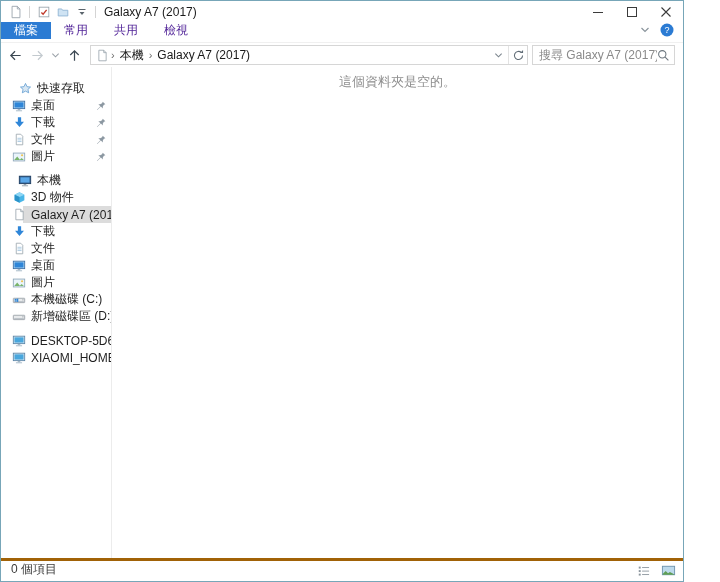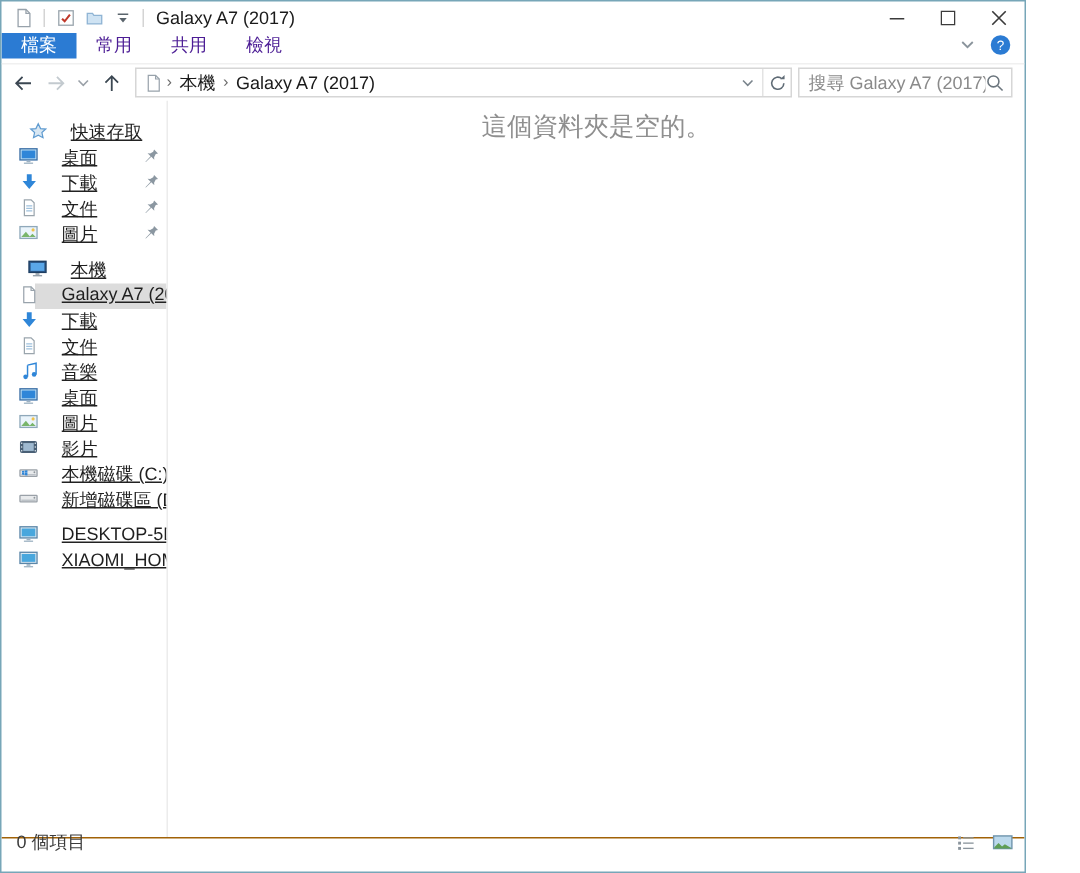--- a/index.html
+++ b/index.html
@@ -38,34 +38,34 @@
   .addr-tools { margin-left:auto; display:flex; align-items:center; height:100%; }
   .addr-tool { width:19px; height:100%; display:flex; align-items:center; justify-content:center; border:0; background:transparent; }
   .addr-tool.refresh { border-left:1px solid #e3e3e3; }
   .searchbox { width:143px; height:20px; border:1px solid #d6d6d6; display:flex; align-items:center; padding:0 4px 0 6px; flex:none; background:#fff; }
   .searchbox input { flex:1; min-width:0; border:0; outline:none; font:inherit; color:#333; background:transparent; }
   .searchbox input::placeholder { color:#8a8a8a; opacity:1; }
 
   
   .main { flex:1; display:flex; overflow:hidden; }
   .sidebar { width:111px; flex:none; border-right:1px solid #ececec; padding-top:13px; overflow:hidden; }
-  .srow { height:17px; display:flex; align-items:flex-start; gap:15px; cursor:default;text-decoration:underline; }
+  .srow { height:17px; display:flex; align-items:center; gap:5px; cursor:default; }
   .srow .icon { width:14px; height:14px; flex:none; }
   .srow.header { padding-left:17px; }
   .srow.child { padding-left:11px; }
   .srow.selected { background:linear-gradient(to right, transparent 22px, #dcdcdc 22px); }
   .srow .lbl { white-space:nowrap; overflow:hidden; color:#1f1f1f; }
   .srow .pin { margin-left:auto; width:13px; height:13px; flex:none; margin-right:4px; }
   .ssection { margin-bottom:7px; }
 
   .content { flex:1; padding-top:6px; text-align:center; }
-  .empty-msg { color:#8f8f8f; font-size:17px; }
+  .empty-msg { color:#8f8f8f; font-size:13px; }
 
   
-  .statusbar { height:23px; flex:none; display:flex; align-items:center; padding:0 4px 17px 10px; border-top:1px solid #a16207; }
+  .statusbar { height:23px; flex:none; display:flex; padding:0 4px 17px 10px; border-top:3px solid #a16207; }
   .status-left { color:#3b3b3b; }
   .status-right { margin-left:auto; display:flex; gap:2px; }
   .view-btn { width:22px; height:19px; display:flex; align-items:center; justify-content:center; border:0; background:transparent; }
 </style>
 </head>
 <body>
 
 <div class="window">
 
   <div class="titlebar">
@@ -274,20 +274,30 @@
             <span class="icon">
               <svg width="14" height="14" viewBox="0 0 16 16">
                 <rect x="1.5" y="2.5" width="13" height="8.5" fill="#2c5a8c" stroke="#1d3d61"></rect>
                 <rect x="2.8" y="3.8" width="10.4" height="6" fill="#5aa7e8"></rect>
                 <rect x="6.5" y="11.5" width="3" height="1.3" fill="#8f9ba6"></rect>
                 <rect x="4.5" y="13" width="7" height="1" fill="#8f9ba6"></rect>
               </svg>
             </span>
             <span class="lbl">本機</span>
           </div>
+          <div class="srow child">
+            <span class="icon">
+              <svg width="13" height="13" viewBox="0 0 16 16">
+                <path d="M8 1.5L14 4.5v7L8 14.5 2 11.5v-7z" fill="#49b6e8"></path>
+                <path d="M8 1.5L14 4.5 8 7.5 2 4.5z" fill="#8ed6f4"></path>
+                <path d="M8 7.5v7L2 11.5v-7z" fill="#2a93c9"></path>
+              </svg>
+            </span>
+            <span class="lbl">3D 物件</span>
+          </div>
           <div class="srow child selected">
             <span class="icon">
               <svg width="13" height="13" viewBox="0 0 16 16">
                 <path d="M3.5 1.5h6l3 3v10h-9z" fill="#fff" stroke="#98a2ab"></path>
                 <path d="M9.5 1.5v3h3" fill="none" stroke="#98a2ab"></path>
               </svg>
             </span>
             <span class="lbl">Galaxy A7 (2017)</span>
           </div>
           <div class="srow child">
@@ -299,31 +309,20 @@
             <span class="lbl">下載</span>
           </div>
           <div class="srow child">
             <span class="icon">
               <svg width="13" height="13" viewBox="0 0 16 16">
                 <path d="M4 1.5h5.5L12 4v10.5H4z" fill="#fff" stroke="#9aa5ad"></path>
                 <path d="M5.5 6.5h5M5.5 8.5h5M5.5 10.5h5" stroke="#9fc1dd" fill="none"></path>
               </svg>
             </span>
             <span class="lbl">文件</span>
-          </div>
-          <div class="srow child">
-            <span class="icon">
-              <svg width="13" height="13" viewBox="0 0 16 16">
-                <path d="M6.6 3l7-1.6v9.2" fill="none" stroke="#2f86d8" stroke-width="1.2"></path>
-                <path d="M6.6 12.6V3" stroke="#2f86d8" stroke-width="1.2" fill="none"></path>
-                <circle cx="5" cy="12.6" r="1.9" fill="#2f86d8"></circle>
-                <circle cx="12" cy="10.6" r="1.9" fill="#2f86d8"></circle>
-              </svg>
-            </span>
-            <span class="lbl">音樂</span>
           </div>
           <div class="srow child">
             <span class="icon">
               <svg width="14" height="14" viewBox="0 0 16 16">
                 <rect x="1.5" y="2.5" width="13" height="8.5" fill="#bfe0f5" stroke="#3a6ea5"></rect>
                 <rect x="2.8" y="3.8" width="10.4" height="6" fill="#2f86d8"></rect>
                 <rect x="6.5" y="11.5" width="3" height="1.3" fill="#9fb3c3"></rect>
                 <rect x="4.5" y="13" width="7" height="1" fill="#9fb3c3"></rect>
               </svg>
             </span>
@@ -331,35 +330,20 @@
           </div>
           <div class="srow child">
             <span class="icon">
               <svg width="14" height="14" viewBox="0 0 16 16">
                 <rect x="1.5" y="3.5" width="13" height="9" fill="#eaf4fb" stroke="#8fa8ba"></rect>
                 <path d="M2.5 11.5l3.5-4 3 3.5 2-2 2.5 2.5z" fill="#79b56b"></path>
                 <circle cx="11.5" cy="6" r="1.2" fill="#f0c24b"></circle>
               </svg>
             </span>
             <span class="lbl">圖片</span>
-          </div>
-          <div class="srow child">
-            <span class="icon">
-              <svg width="14" height="14" viewBox="0 0 16 16">
-                <rect x="1.5" y="3.5" width="13" height="9" rx="1.5" fill="#4a6076"></rect>
-                <rect x="4" y="5" width="8" height="6" fill="#9fb9d0"></rect>
-                <circle cx="2.8" cy="5.2" r="0.6" fill="#dfe8f0"></circle>
-                <circle cx="2.8" cy="8" r="0.6" fill="#dfe8f0"></circle>
-                <circle cx="2.8" cy="10.8" r="0.6" fill="#dfe8f0"></circle>
-                <circle cx="13.2" cy="5.2" r="0.6" fill="#dfe8f0"></circle>
-                <circle cx="13.2" cy="8" r="0.6" fill="#dfe8f0"></circle>
-                <circle cx="13.2" cy="10.8" r="0.6" fill="#dfe8f0"></circle>
-              </svg>
-            </span>
-            <span class="lbl">影片</span>
           </div>
           <div class="srow child">
             <span class="icon">
               <svg width="14" height="14" viewBox="0 0 16 16">
                 <rect x="1.5" y="6" width="13" height="5" rx="0.5" fill="#e8eaec" stroke="#9aa1a8"></rect>
                 <rect x="2.5" y="9.2" width="11" height="1" fill="#b9bfc5"></rect>
                 <circle cx="12.5" cy="7.8" r="0.7" fill="#8f969c"></circle>
                 <path d="M3 6.9l1.8-.3v1.5H3zM5.2 6.5l2-.3v2H5.2zM3 8.4h1.8v1.5L3 9.6zM5.2 8.4h2v1.9l-2-.3z" fill="#2f86d8"></path>
               </svg>
             </span>

